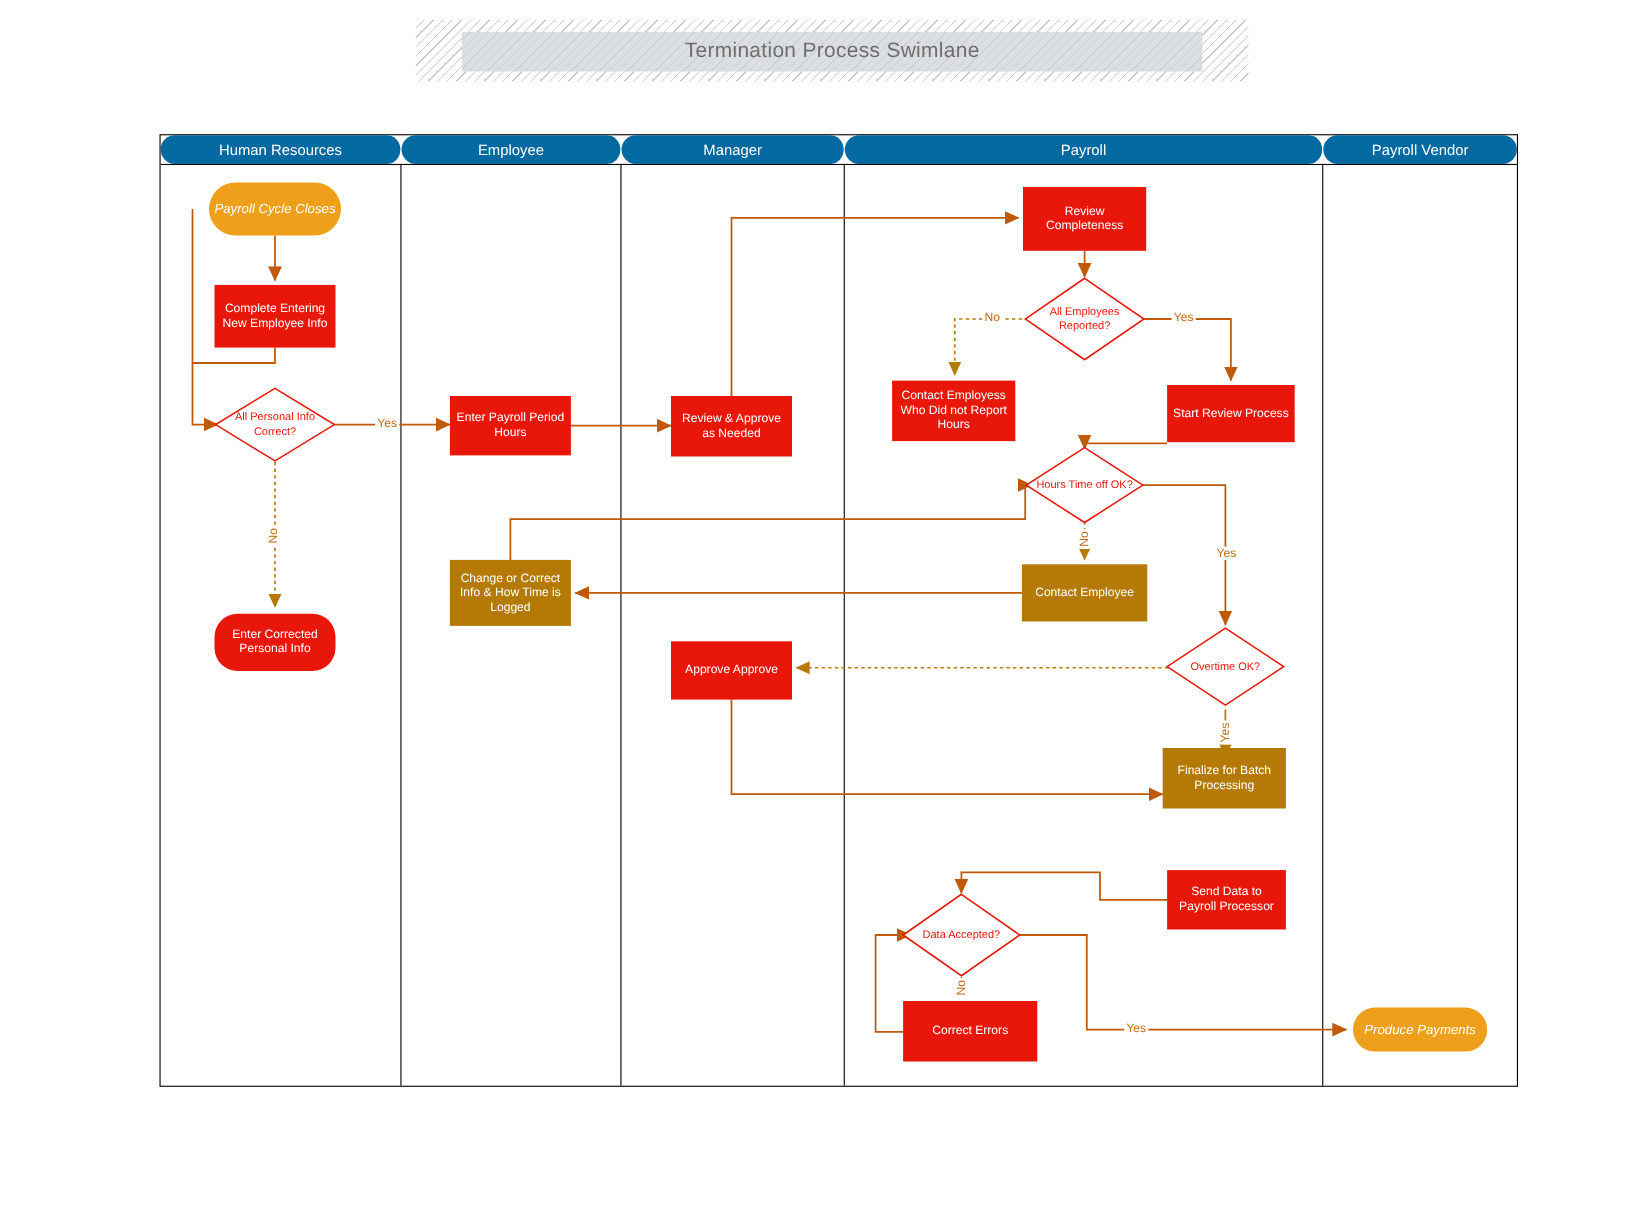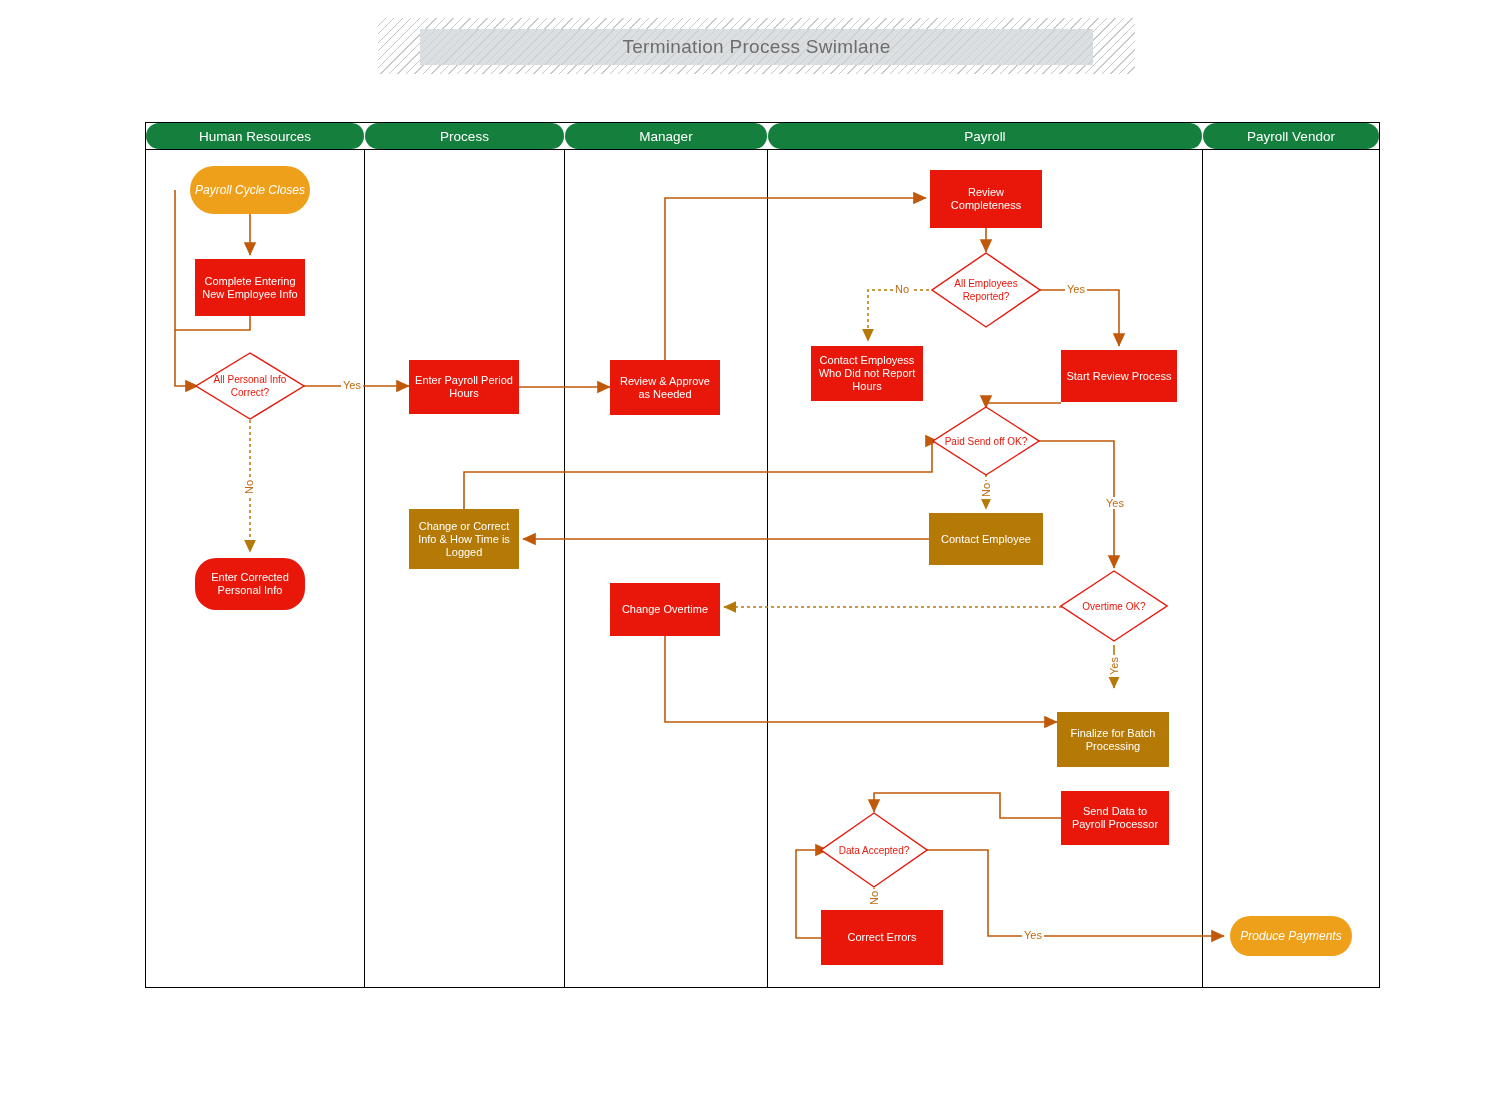--- a/index.html
+++ b/index.html
@@ -11,21 +11,21 @@
       background-image:repeating-linear-gradient(135deg,#ffffff 0px,#ffffff 5px,#c9c9c9 5px,#c9c9c9 6px);
       background-color:#ffffff;}
   #title-inner{position:absolute;left:42px;top:11px;width:673px;height:36px;
       background-image:repeating-linear-gradient(135deg,#dcdfe1 0px,#dcdfe1 5px,#cdd1d3 5px,#cdd1d3 6px);
       display:flex;align-items:center;justify-content:center;}
   #title-text{font-size:19px;color:#6d6d6d;letter-spacing:.3px;}
 
   
   #lanes{position:absolute;left:145px;top:122px;width:1235px;height:866px;
       border:1px solid #000;box-sizing:border-box;}
-  .lane-head{position:absolute;top:0;height:26px;background:#15803d;
+  .lane-head{position:absolute;top:0;height:26px;background:#0369a1;
       display:flex;align-items:center;justify-content:center;
       color:#ffffff;font-size:13.5px;box-sizing:border-box;
       border-right:1px solid #ffffff;border-radius:13px;}
   .lane-body{position:absolute;top:26px;bottom:0;border-right:1px solid #000;box-sizing:border-box;}
   .lane-head.last,.lane-body.last{border-right:none;text-align:right;}
   #lane-underline{position:absolute;left:0;top:26px;width:100%;height:1px;background:#000;}
 
   
   .node{position:absolute;box-sizing:border-box;display:flex;align-items:center;
         justify-content:center;text-align:center;color:#ffffff;font-size:11px;
@@ -53,21 +53,21 @@
   </div>
 </div>
 
 <div id="lanes">
   <div id="lane-underline"></div>
 
   <div class="lane-head" style="left:0;width:219px;">
       <span>Human Resources</span>
     </div>
   <div class="lane-head" style="left:219px;width:200px;">
-      <span>Process</span>
+      <span>Employee</span>
     </div>
   <div class="lane-head" style="left:419px;width:203px;">
       <span>Manager</span>
     </div>
   <div class="lane-head" style="left:622px;width:435px;">
       <span>Payroll</span>
     </div>
   <div class="lane-head last" style="left:1057px;width:176px;">
       <span>Payroll Vendor</span>
     </div>
@@ -165,21 +165,21 @@
 
 <div class="node proc-gold" style="left:409px;top:509px;width:110px;height:60px;">
   <span>Change or Correct Info &amp; How Time is Logged</span>
 </div>
 
 <div class="node proc-red" style="left:610px;top:360px;width:110px;height:55px;">
   <span>Review &amp; Approve as Needed</span>
 </div>
 
 <div class="node proc-red" style="left:610px;top:583px;width:110px;height:53px;">
-  <span>Change Overtime</span>
+  <span>Approve Approve</span>
 </div>
 
 <div class="node proc-red" style="left:930px;top:170px;width:112px;height:58px;">
   <span>Review Completeness</span>
 </div>
 
 <div class="decision" style="left:931px;top:252px;width:110px;height:76px;">
   <svg class="dshape" viewBox="0 0 110 76" preserveAspectRatio="none">
     <polygon points="55,1 109,38 55,75 1,38" fill="#ffffff" stroke="#E8170A" stroke-width="1.4"></polygon>
   </svg>
@@ -191,35 +191,35 @@
 </div>
 
 <div class="node proc-red" style="left:1061px;top:350px;width:116px;height:52px;">
   <span>Start Review Process</span>
 </div>
 
 <div class="decision" style="left:932px;top:406px;width:108px;height:70px;">
   <svg class="dshape" viewBox="0 0 108 70" preserveAspectRatio="none">
     <polygon points="54,1 107,35 54,69 1,35" fill="#ffffff" stroke="#E8170A" stroke-width="1.4"></polygon>
   </svg>
-  <span class="dtext">Paid Send off OK?</span>
+  <span class="dtext">Hours Time off OK?</span>
 </div>
 
 <div class="node proc-gold" style="left:929px;top:513px;width:114px;height:52px;">
   <span>Contact Employee</span>
 </div>
 
 <div class="decision" style="left:1060px;top:570px;width:108px;height:72px;">
   <svg class="dshape" viewBox="0 0 108 72" preserveAspectRatio="none">
     <polygon points="54,1 107,36 54,71 1,36" fill="#ffffff" stroke="#E8170A" stroke-width="1.4"></polygon>
   </svg>
   <span class="dtext">Overtime OK?</span>
 </div>
 
-<div class="node proc-gold" style="left:1057px;top:712px;width:112px;height:55px;">
+<div class="node proc-gold" style="left:1057px;top:680px;width:112px;height:55px;">
   <span>Finalize for Batch Processing</span>
 </div>
 
 <div class="node proc-red" style="left:1061px;top:791px;width:108px;height:54px;">
   <span>Send Data to Payroll Processor</span>
 </div>
 
 <div class="decision" style="left:820px;top:812px;width:108px;height:76px;">
   <svg class="dshape" viewBox="0 0 108 76" preserveAspectRatio="none">
     <polygon points="54,1 107,38 54,75 1,38" fill="#ffffff" stroke="#E8170A" stroke-width="1.4"></polygon>

